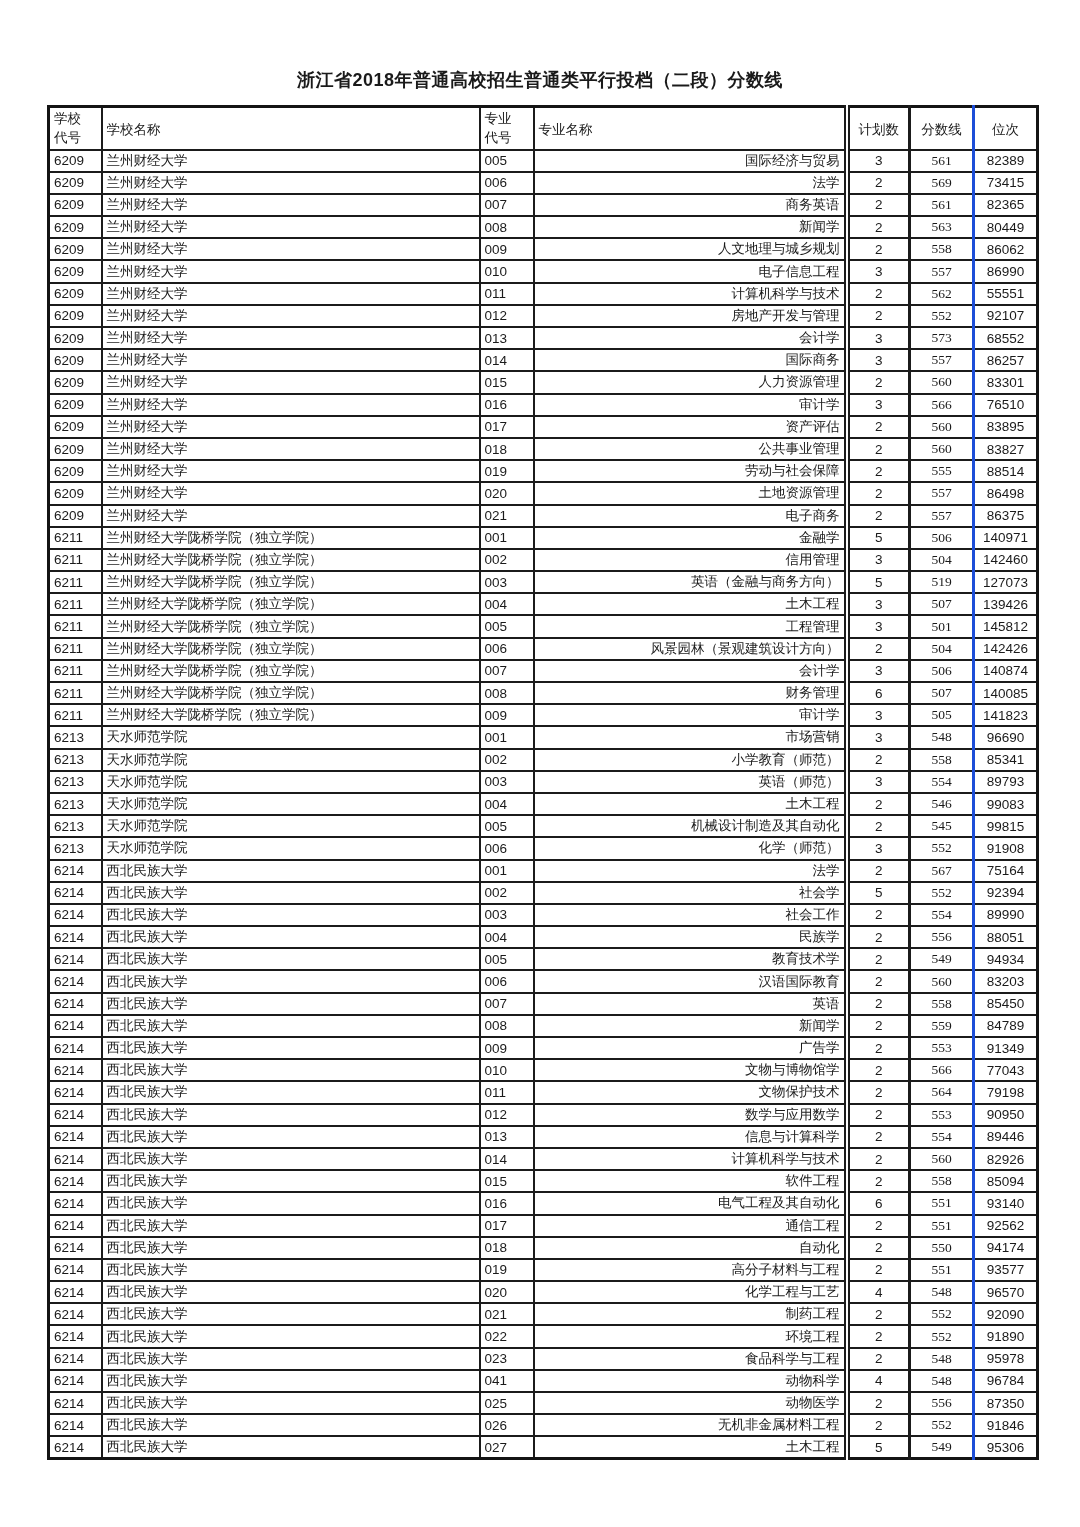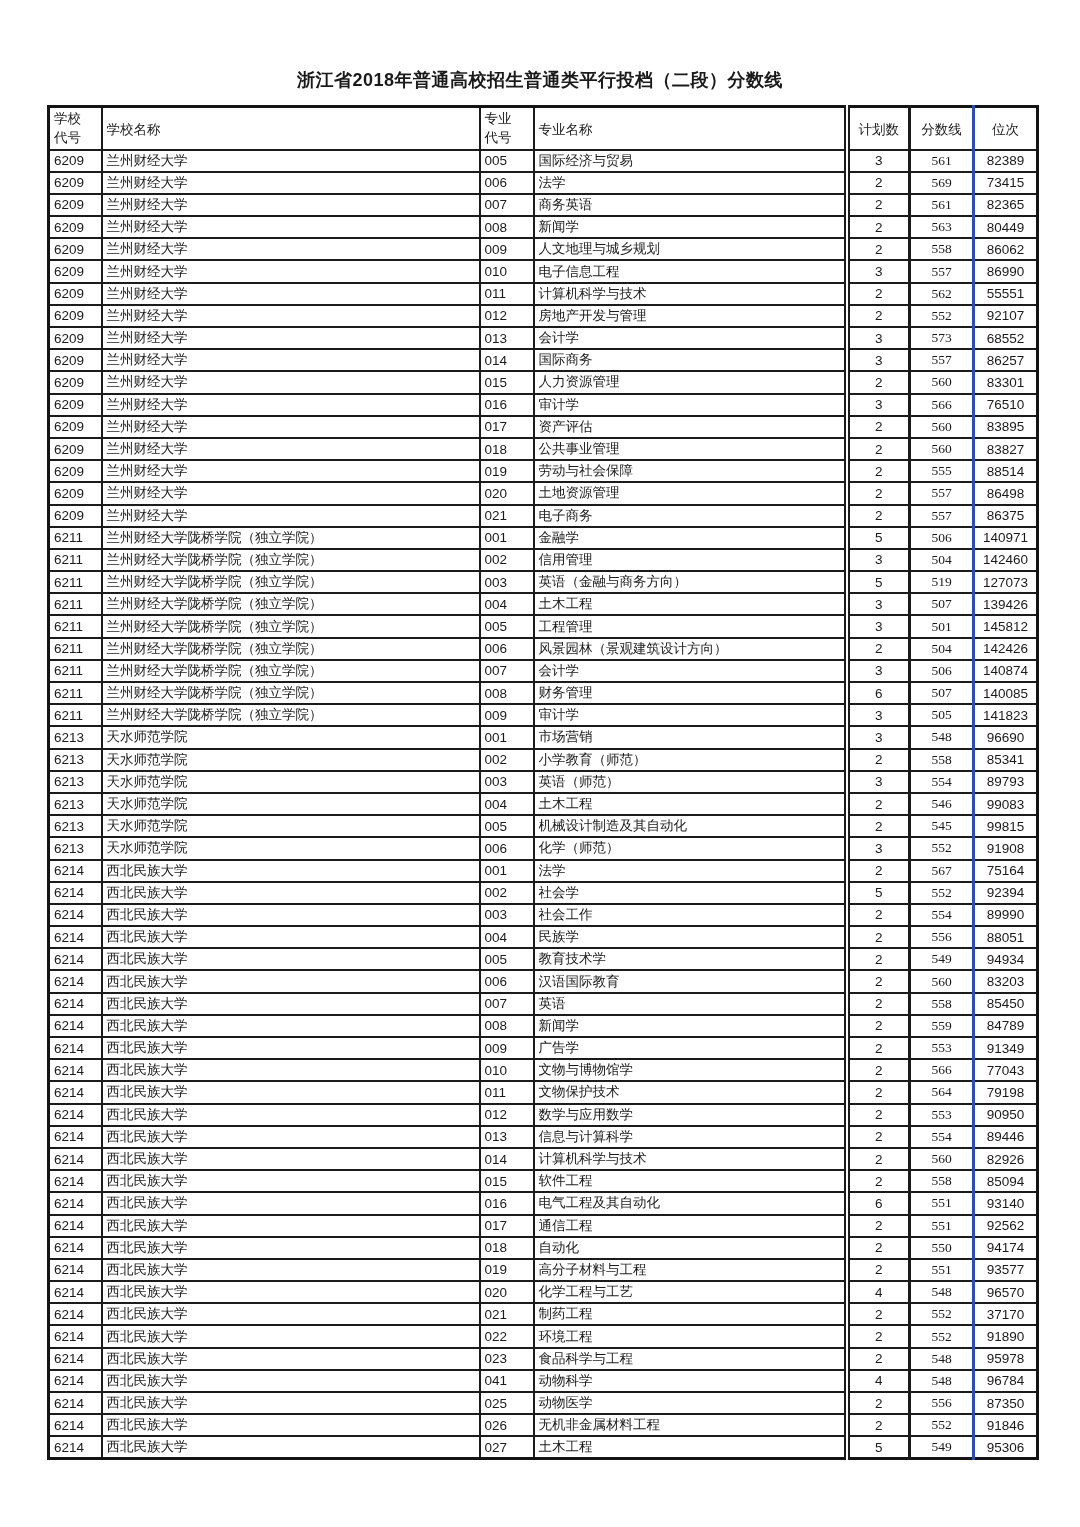--- a/index.html
+++ b/index.html
@@ -58,21 +58,21 @@
   }
   .score-table th.two-line div {
     line-height: 19px;
     text-align: left;
   }
   .score-table th.num-head { text-align: center; }
   .score-table td { font-size: 13.5px; }
   .c0 { text-align: left; font-size: 14px; }
   .c1 { text-align: left; padding-left: 7px; }
   .c2 { text-align: left; font-size: 14px; }
-  .c3 { text-align: left; padding-left: 7px; }
+  .c3 { text-align: right; padding-left: 7px; }
   .c4, .c5, .c6 { text-align: center; font-size: 14px; }
   .score-table .c4 { border-left: 6px double #1b1b1b; }
   .score-table .c5 { border-left: 3px solid #1b1b1b; font-family: Liberation Serif, serif; }
   .score-table .c6 { border-left: 3px solid #1d4ed8; }
 </style>
 </head>
 <body>
 
 <div class="page">
 
@@ -627,21 +627,21 @@
           <td class="c6">96570</td>
         </tr>
 
         <tr>
           <td class="c0">6214</td>
           <td class="c1">西北民族大学</td>
           <td class="c2">021</td>
           <td class="c3">制药工程</td>
           <td class="c4">2</td>
           <td class="c5">552</td>
-          <td class="c6">37170</td>
+          <td class="c6">92090</td>
         </tr>
 
         <tr>
           <td class="c0">6214</td>
           <td class="c1">西北民族大学</td>
           <td class="c2">022</td>
           <td class="c3">环境工程</td>
           <td class="c4">2</td>
           <td class="c5">552</td>
           <td class="c6">91890</td>

